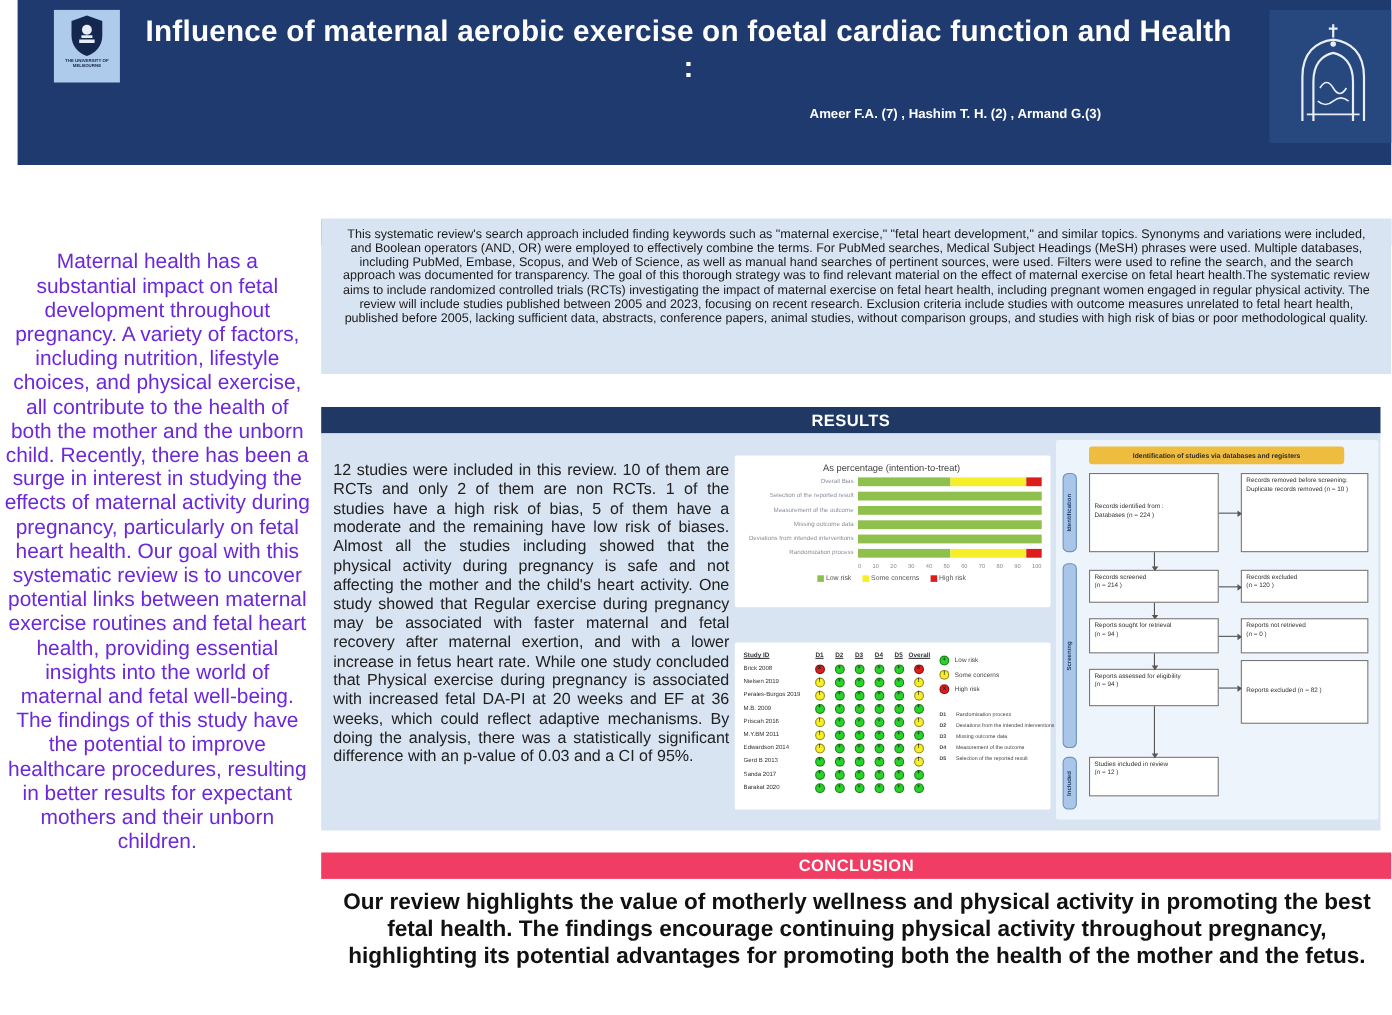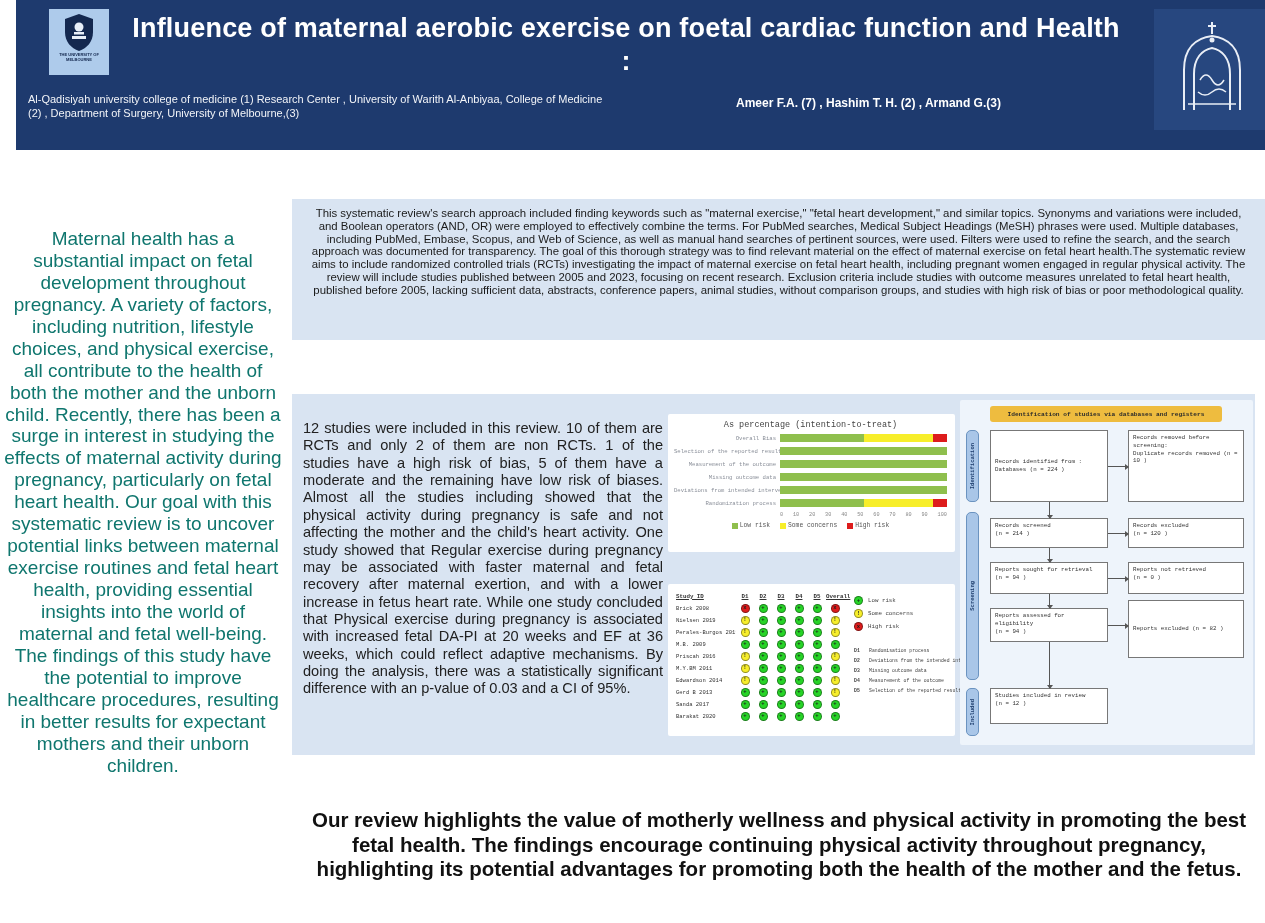--- a/index.html
+++ b/index.html
@@ -31,31 +31,31 @@
   .banner.blue{background:var(--banner_blue);}
   .banner.navy{background:var(--results_navy);}
   .banner.pink{background:var(--conclusion_pink);}
 
   .intro-banner{left:10px;top:175px;width:260px;}
   .methods-banner{left:292px;top:175px;width:973px;margin-top:24px;}
   .results-banner{left:292px;top:370px;width:963px;}
   .conclusion-banner{left:292px;top:775px;width:973px;}
 
   .intro-text{position:absolute;left:4px;top:228px;width:278px;font-size:19px;line-height:1.155;
-    text-align:center;color:#0f766e;}
+    text-align:center;color:#6d28d9;}
   .methods-panel{position:absolute;left:292px;top:199px;width:973px;height:141px;background:var(--panel_blue);}
   .methods-text{box-sizing:border-box;padding:8px 14px 0 14px;font-size:11.4px;line-height:1.12;
     text-align:center;color:#1a1a1a;}
   .results-panel{position:absolute;left:292px;top:394px;width:963px;height:361px;background:var(--panel_blue);}
   .results-text{position:absolute;left:303px;top:420px;width:360px;font-size:14.6px;line-height:1.19;
     text-align:justify;color:#212121;}
   .conclusion-text{position:absolute;left:298px;top:808px;width:962px;font-size:20.5px;font-weight:bold;
     line-height:1.2;text-align:center;color:#111;}
 
-  .card{position:absolute;background:#fff;border-radius:2px;font-family:Liberation Mono, monospace;}
+  .card{position:absolute;background:#fff;border-radius:2px;}
   .chart-card{left:668px;top:414px;width:287px;height:138px;box-sizing:border-box;padding:6px 8px 4px 6px;}
   .traffic-card{left:668px;top:584px;width:287px;height:152px;box-sizing:border-box;padding:6px 6px 4px 8px;}
   .prisma-card{left:960px;top:400px;width:293px;height:345px;background:var(--prisma_bg);}
 
   
   .rb-title{font-size:8.5px;color:#444;text-align:center;margin-bottom:4px;}
   .rb-row{display:flex;align-items:center;margin-bottom:5px;}
   .rb-lab{flex:0 0 102px;font-size:5.6px;color:#8a8f99;text-align:right;padding-right:4px;
     white-space:nowrap;overflow:hidden;}
   .rb-track{flex:1;height:8px;display:flex;}
@@ -109,21 +109,20 @@
         <circle cx="20" cy="15" r="4.5" fill="#e8eef7"></circle>
         <path d="M13 24 h14 v3 h-14 z M15 20 h10 v2.5 h-10 z" fill="#e8eef7"></path>
       </svg>
       <div class="logo-cap">THE UNIVERSITY OF MELBOURNE</div>
     </div>
 
     <div class="hdr-title">
       <span>Influence of maternal aerobic exercise on foetal cardiac function and Health :</span>
     </div>
 
-    <div class="hdr-affil">Al-Qadisiyah university college of medicine (1)  Research Center , University of Warith Al-Anbiyaa, College of Medicine (2) ,  Department of Surgery, University of Melbourne,(3)</div>
     <div class="hdr-authors">Ameer F.A. (7) , Hashim T. H. (2)  , Armand G.(3)</div>
 
     <div class="logo-right">
       <svg width="84" height="104" viewBox="0 0 84 104">
         <g stroke="#e9eef6" stroke-width="2" fill="none">
           <path d="M42 16 V4 M38 8 h8"></path>
           <path d="M14 92 V52 C14 30 26 20 42 18 C58 20 70 30 70 52 V92"></path>
           <path d="M24 92 V56 C24 40 32 32 42 30 C52 32 60 40 60 56 V92"></path>
           <path d="M30 62 q6 -10 12 0 q6 10 12 0" stroke-width="1.5"></path>
           <path d="M28 74 q7 6 14 0 q7 -6 14 0" stroke-width="1.5"></path>
@@ -134,20 +133,21 @@
     </div>
   </header>
 
   <div class="intro-text">Maternal health has a substantial impact on fetal development throughout pregnancy. A variety of factors, including nutrition, lifestyle choices, and physical exercise, all contribute to the health of both the mother and the unborn child. Recently, there has been a surge in interest in studying the effects of maternal activity during pregnancy, particularly on fetal heart health. Our goal with this systematic review is to uncover potential links between maternal exercise routines and fetal heart health, providing essential insights into the world of maternal and fetal well-being. The findings of this study have the potential to improve healthcare procedures, resulting in better results for expectant mothers and their unborn children.</div>
 
   <div class="banner blue methods-banner">METHODS</div>
   <div class="methods-panel">
     <div class="methods-text">This systematic review's search approach included finding keywords such as "maternal exercise," "fetal heart development," and similar topics. Synonyms and variations were included, and Boolean operators (AND, OR) were employed to effectively combine the terms. For PubMed searches, Medical Subject Headings (MeSH) phrases were used. Multiple databases, including PubMed, Embase, Scopus, and Web of Science, as well as manual hand searches of pertinent sources, were used. Filters were used to refine the search, and the search approach was documented for transparency. The goal of this thorough strategy was to find relevant material on the effect of maternal exercise on fetal heart health.The systematic review aims to include randomized controlled trials (RCTs) investigating the impact of maternal exercise on fetal heart health, including pregnant women engaged in regular physical activity. The review will include studies published between 2005 and 2023, focusing on recent research. Exclusion criteria include studies with outcome measures unrelated to fetal heart health, published before 2005, lacking sufficient data, abstracts, conference papers, animal studies, without comparison groups, and studies with high risk of bias or poor methodological quality.</div>
   </div>
 
+  <div class="banner navy results-banner">RESULTS</div>
   <div class="results-panel"></div>
   <div class="results-text">12 studies were included in this review. 10 of them are RCTs and only 2 of them are non RCTs. 1 of the studies have a high risk of bias, 5 of them have a moderate and the remaining have low risk of biases. Almost all the studies including showed that the physical activity during pregnancy is safe and not affecting the mother and the child's heart activity. One study showed that Regular exercise during pregnancy may be associated with faster maternal and fetal recovery after maternal exertion, and with a lower increase in fetus heart rate. While one study concluded that Physical exercise during pregnancy is associated with increased fetal DA-PI at 20 weeks and EF at 36 weeks, which could reflect adaptive mechanisms. By doing the analysis, there was a statistically significant difference with an p-value of 0.03 and a CI of 95%.</div>
 
   <div class="card chart-card" id="rob-bar-card">
       <div class="rb-title">As percentage (intention-to-treat)</div>
       <div class="rb-row">
         <span class="rb-lab">Overall Bias</span>
         <div class="rb-track">
           <div class="rb-seg" style="width: 50%; background: var(--low_green_bar);"></div>
           <div class="rb-seg" style="width: 41.7%; background: var(--some_yellow);"></div>
@@ -506,15 +506,16 @@
       <div class="pr-varrow" style="left: 89px; top: 102px; height: 16px;"></div>
       <div class="pr-varrow" style="left: 89px; top: 148px; height: 14px;"></div>
       <div class="pr-varrow" style="left: 89px; top: 194px; height: 14px;"></div>
       <div class="pr-varrow" style="left: 89px; top: 242px; height: 46px;"></div>
       <div class="pr-harrow" style="left: 148px; top: 66px; width: 20px;"></div>
       <div class="pr-harrow" style="left: 148px; top: 133px; width: 20px;"></div>
       <div class="pr-harrow" style="left: 148px; top: 178px; width: 20px;"></div>
       <div class="pr-harrow" style="left: 148px; top: 225px; width: 20px;"></div>
     </div>
 
+  <div class="banner pink conclusion-banner">CONCLUSION</div>
   <div class="conclusion-text">Our review highlights the value of motherly wellness and physical activity in promoting the best fetal health. The findings encourage continuing physical activity throughout pregnancy, highlighting its potential advantages for promoting both the health of the mother and the fetus.</div>
 
 </div>
 
 </body></html>

